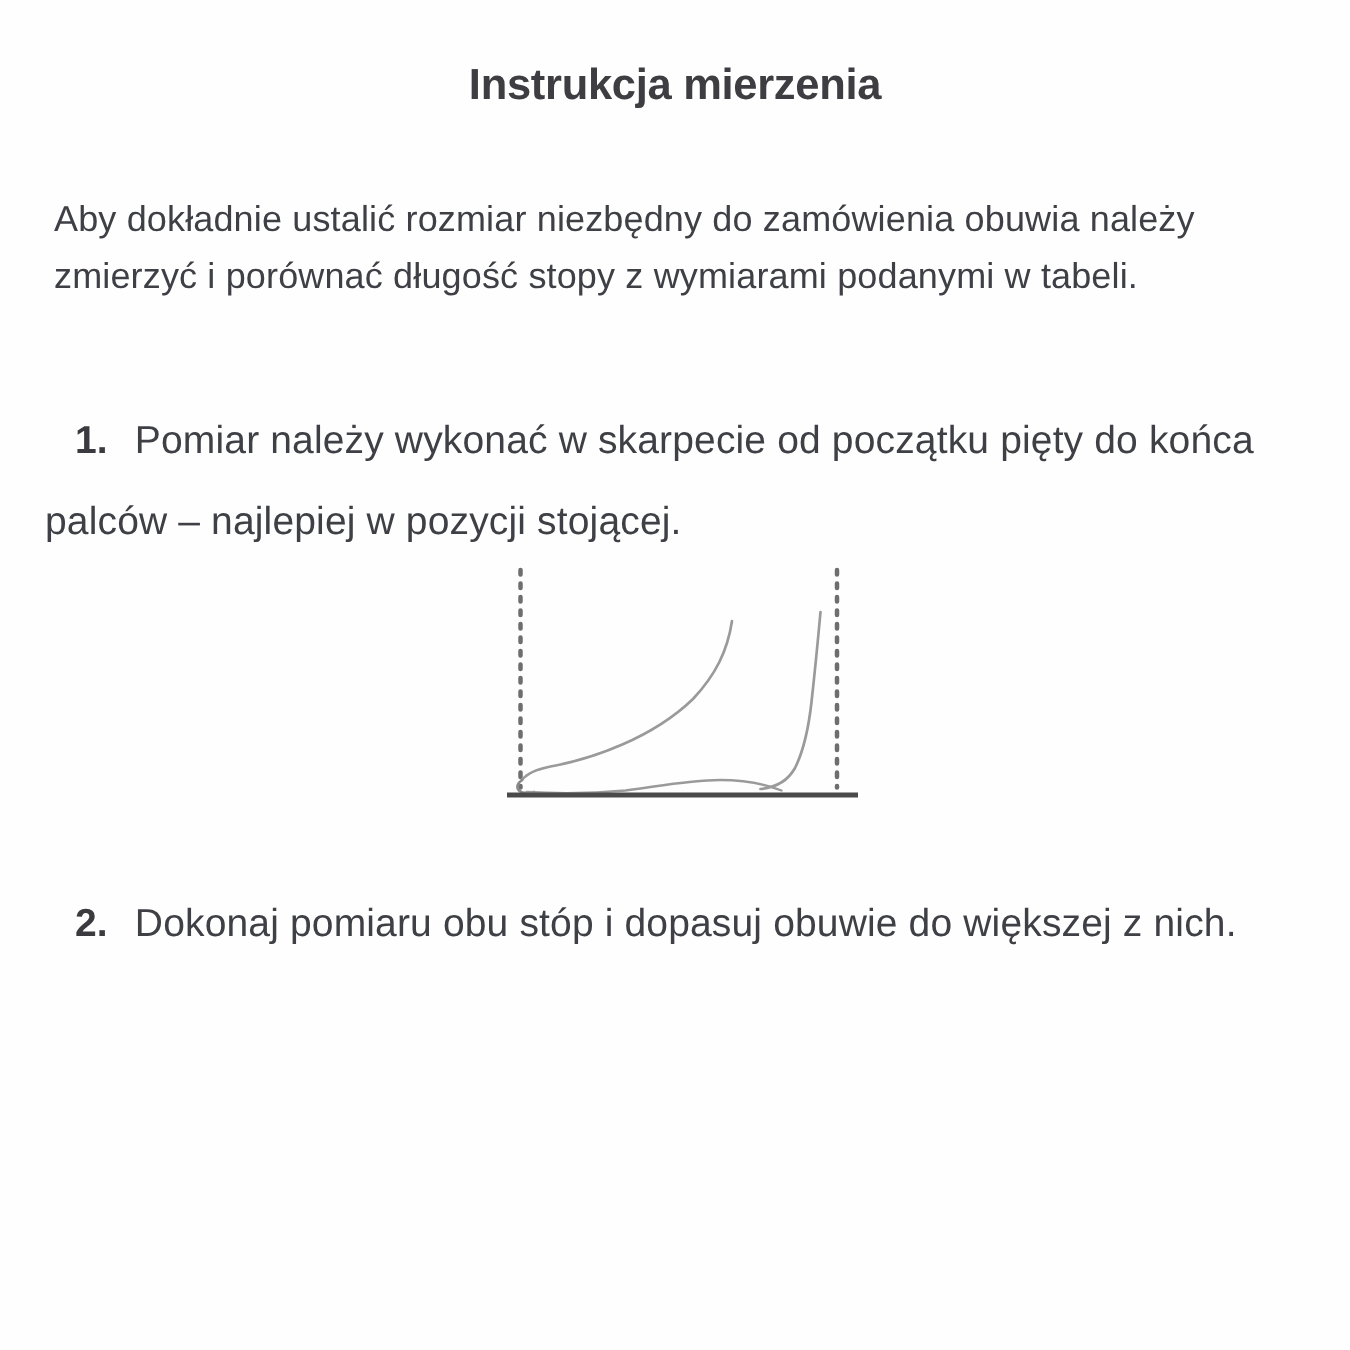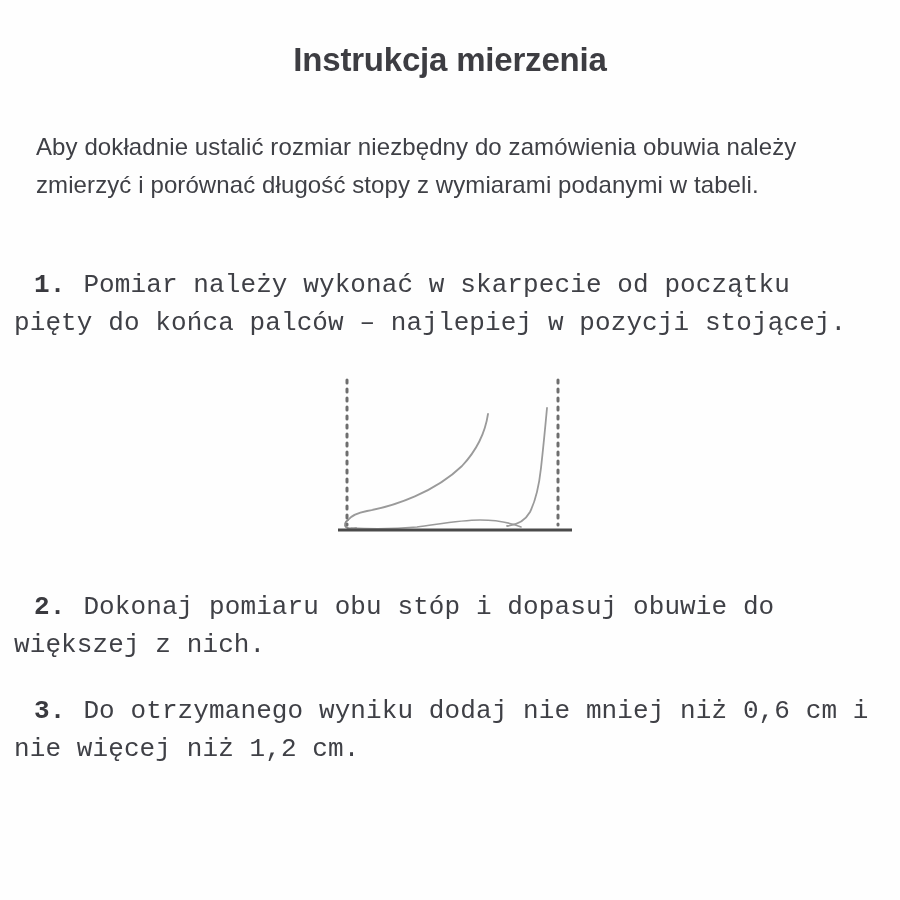--- a/index.html
+++ b/index.html
@@ -23,21 +23,21 @@
     box-sizing: border-box;
   }
 
   
   .title {
     position: absolute;
     top: 16px;
     left: 0;
     width: 900px;
     text-align: center;
-    font-size: 33px;
+    font-size: 29px;
     font-weight: bold;
     letter-spacing: -0.2px;
     color: #3d3d42;
     line-height: 44px;
   }
 
   
   .intro {
     position: absolute;
     top: 104px;
@@ -45,27 +45,26 @@
     width: 846px;
     font-size: 24px;
     line-height: 38px;
     color: #3f4046;
     letter-spacing: 0.1px;
   }
 
   
   .list-item {
     position: absolute;
-    left: 14px;
+    left: 30px;
     width: 862px;
     font-size: 26px;
-    line-height: 38px;
+    line-height: 54px;
     color: #3f4046;
     letter-spacing: 0.1px;
-    font-family: Liberation Mono, monospace;
   }
   .list-item .num {
     font-weight: bold;
     color: #3a3a3f;
     font-size: 26px;
     padding-left: 20px;
     padding-right: 18px;
   }
   .list-item .txt {
     color: #3f4046;
@@ -117,18 +116,15 @@
       <path d="M26,156 C45,157 70,157 92,155 C115,152 135,148 155,148 C172,148 186,151 196,155" fill="none" stroke="#9a9a9a" stroke-width="1.6" stroke-linecap="round"></path>
 
       <line x1="13" y1="158" x2="247" y2="158" stroke="#4a4a4a" stroke-width="3.2" stroke-linecap="butt"></line>
     </svg>
   </div>
 
   <div class="list-item" id="item-2">
     <span class="num">2.</span><span class="txt">Dokonaj pomiaru obu stóp i dopasuj obuwie do większej z nich.</span>
   </div>
 
-  <div class="list-item" id="item-3">
-    <span class="num">3.</span><span class="txt">Do otrzymanego wyniku dodaj nie mniej niż 0,6 cm i nie więcej niż 1,2 cm.</span>
-  </div>
 
 
 </div>
 
 </body></html>

